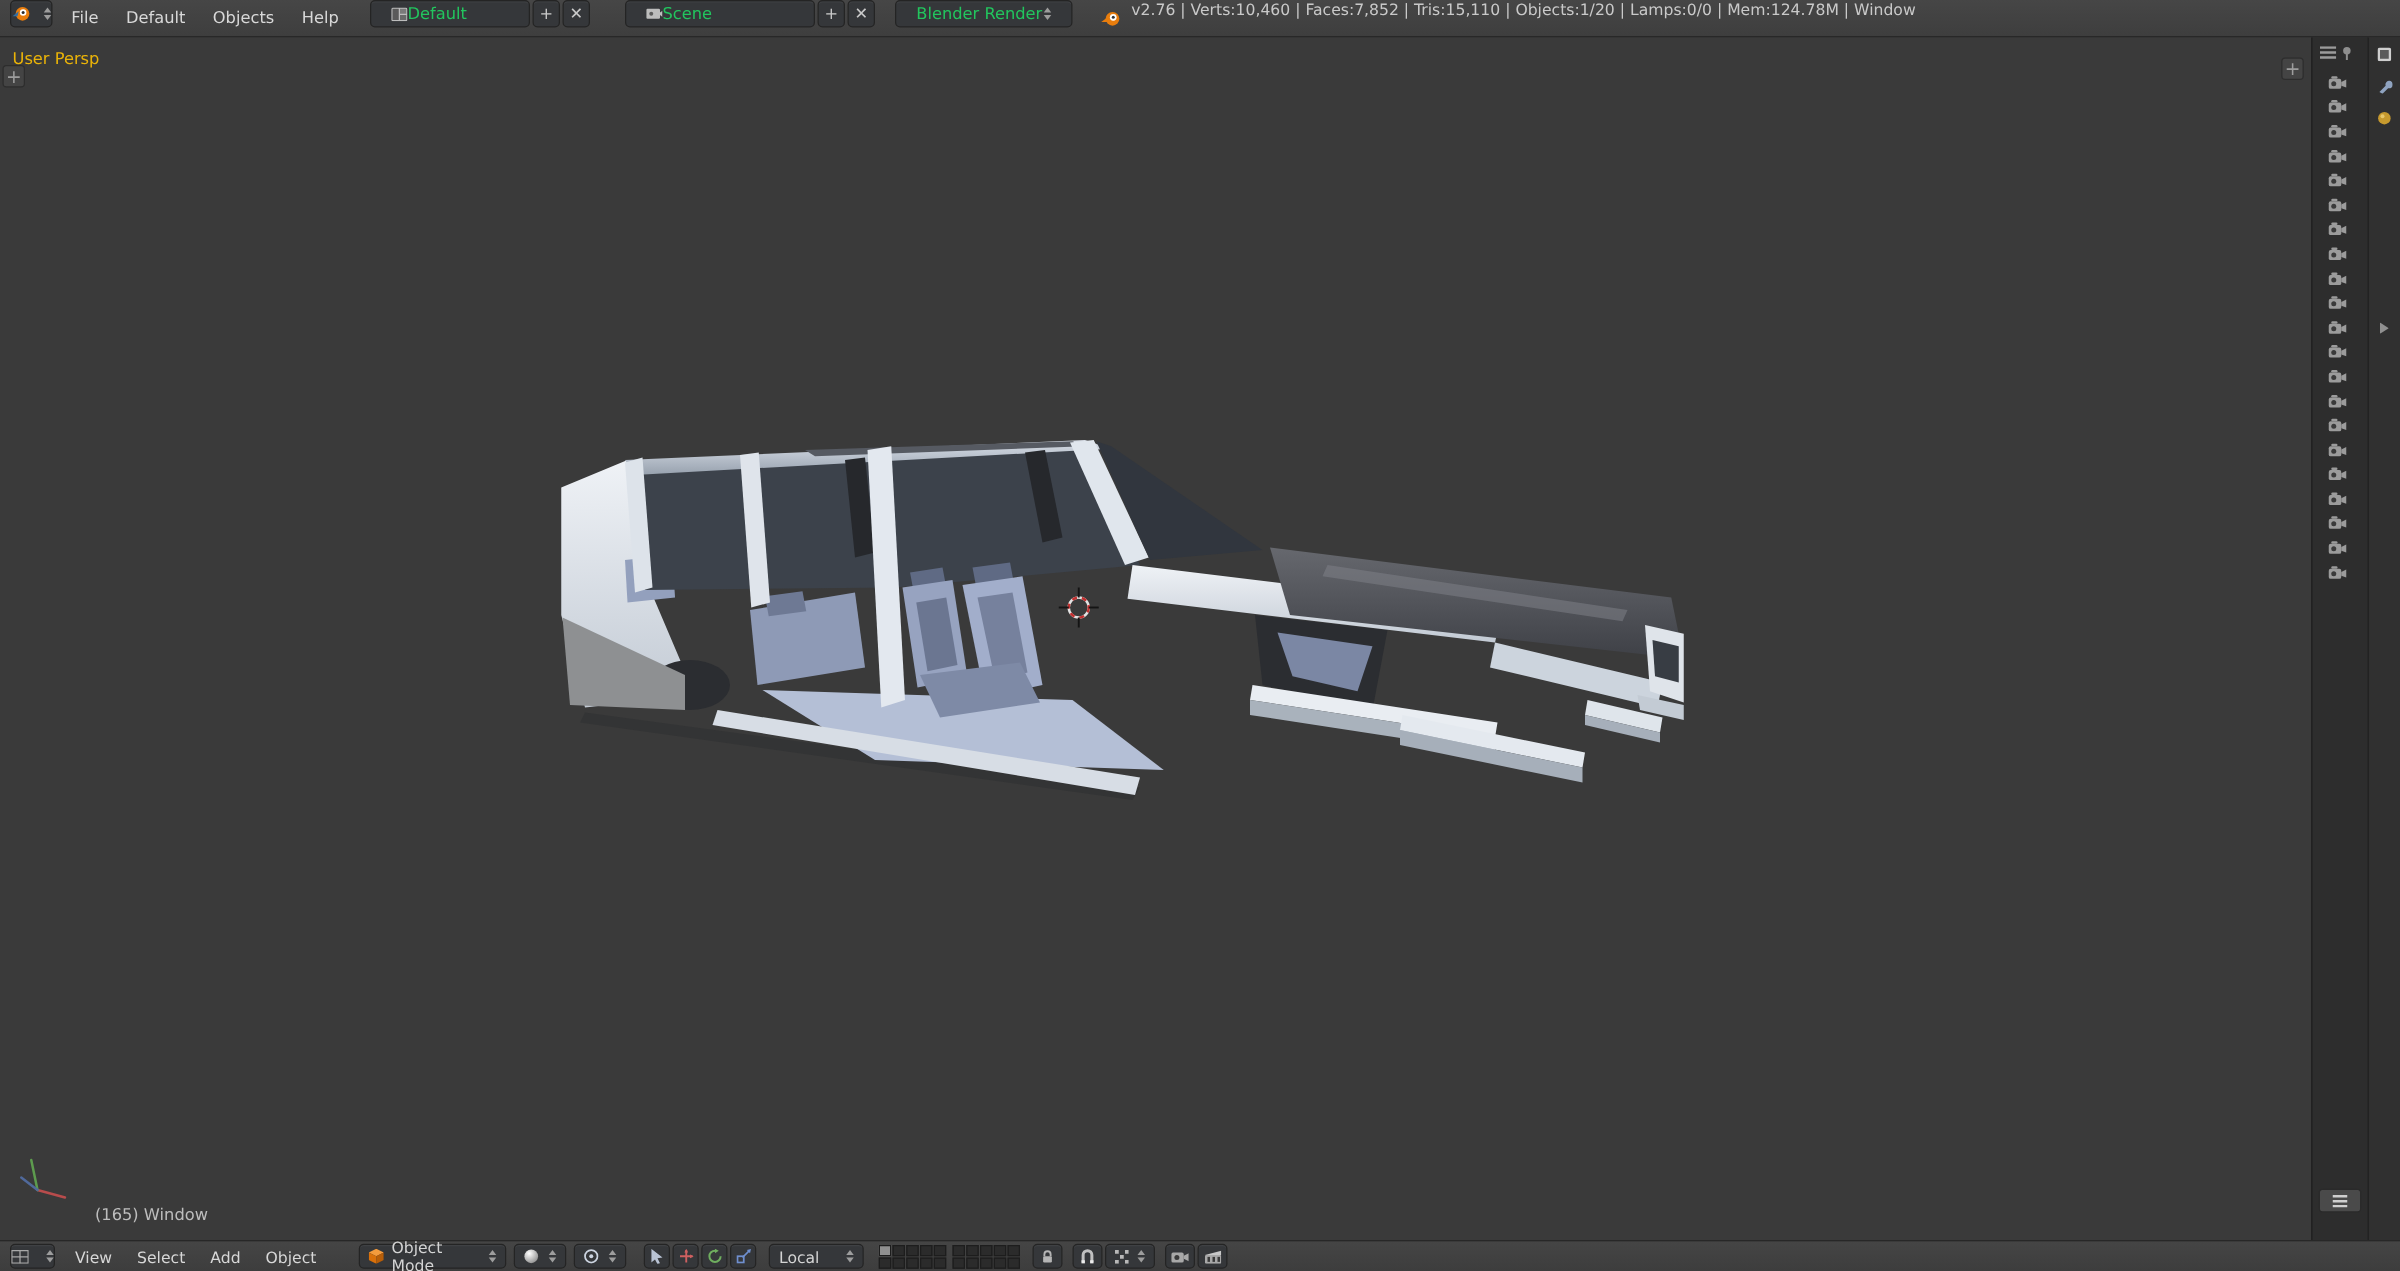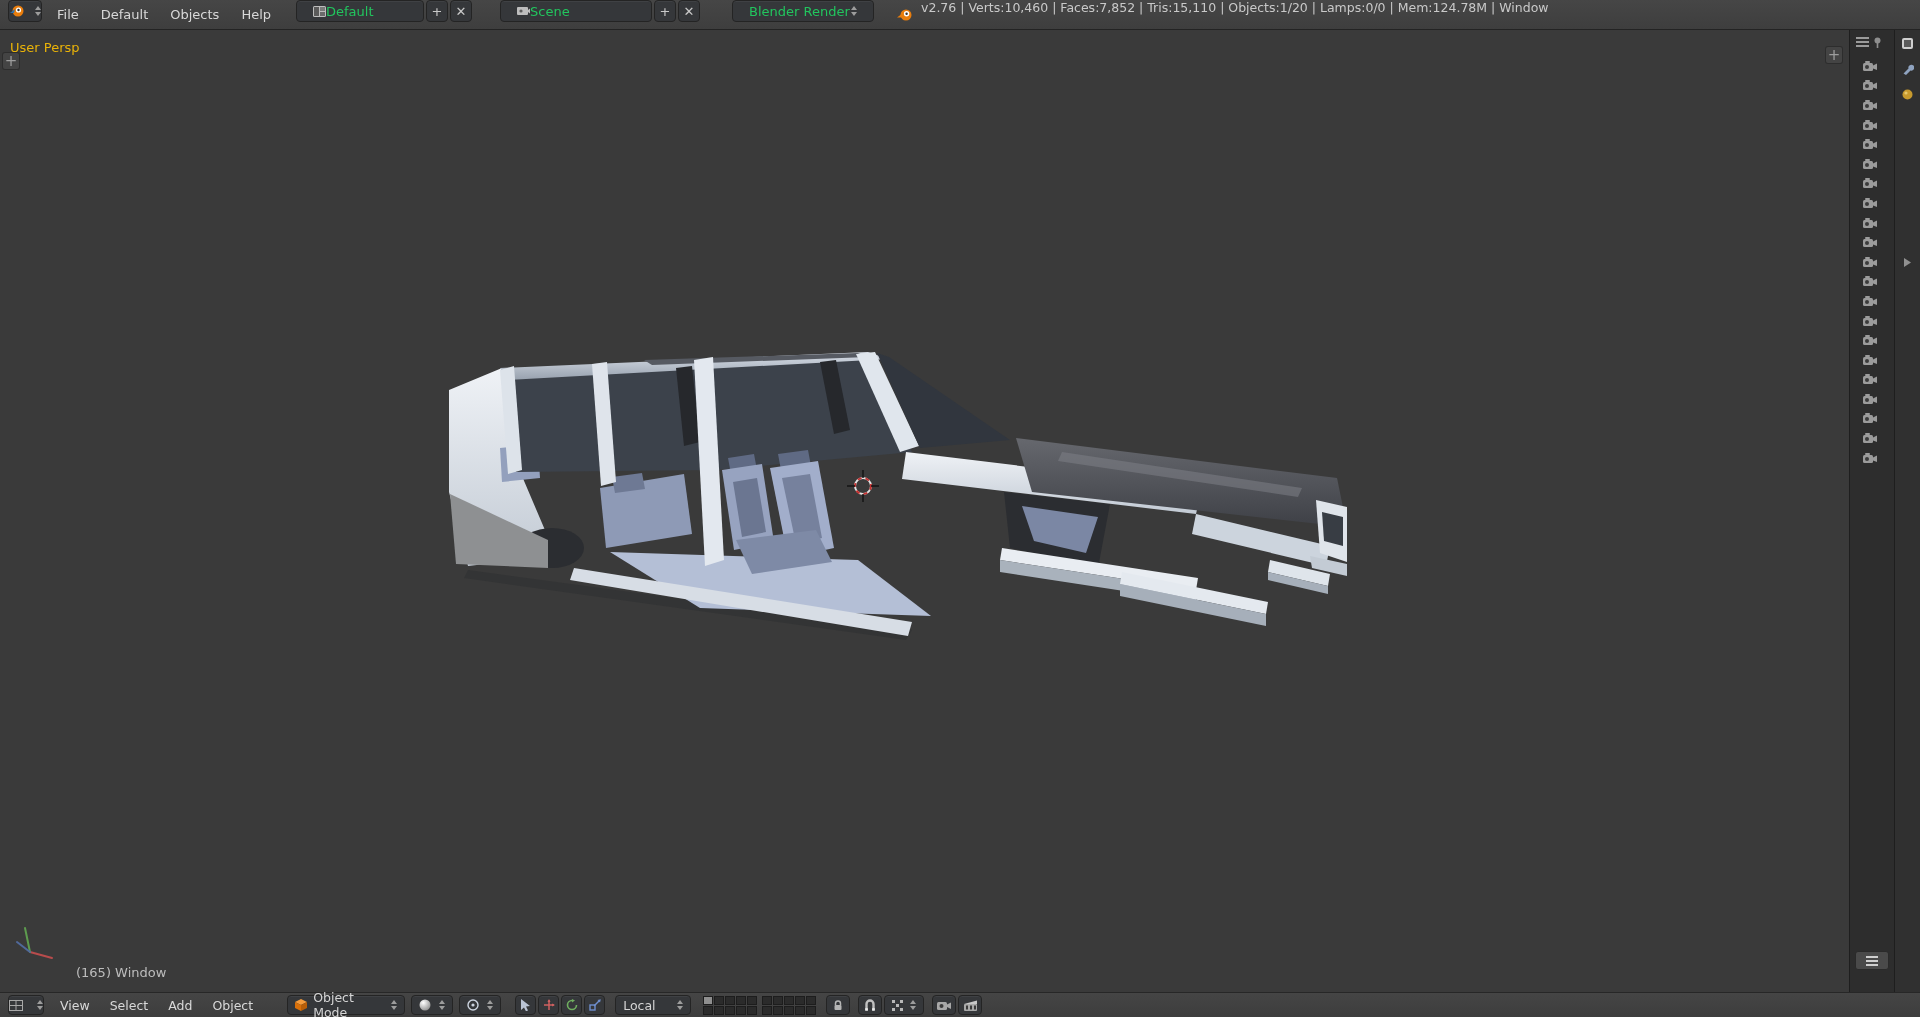--- a/index.html
+++ b/index.html
@@ -111,21 +111,21 @@
             <rect y="1" width="11" height="8" rx="1" fill="#bdbdbd"></rect>
             <circle cx="4" cy="5" r="1.6" fill="#5c5c5c"></circle>
             <polygon points="11,4 13,2.5 13,7.5 11,6" fill="#bdbdbd"></polygon>
           </svg>
       </span>
       <span>Scene</span>
     </div>
     <div class="btnish sqbtn">+</div>
     <div class="btnish sqbtn">✕</div>
 
-    <div class="btnish field" style="width:142px;margin-left:32px;">
+    <div class="btnish field" style="width:142px;margin-left:16px;">
       <span>Blender Render</span>
       <span class="updown">
           <i class="up"></i>
           <i class="dn"></i>
         </span>
     </div>
 
     <span class="mini-ic" style="margin-left:22px;">
       <svg width="17" height="14" viewBox="0 0 17 14">
           <circle cx="10" cy="7" r="5.5" fill="#e87d0d"></circle>

